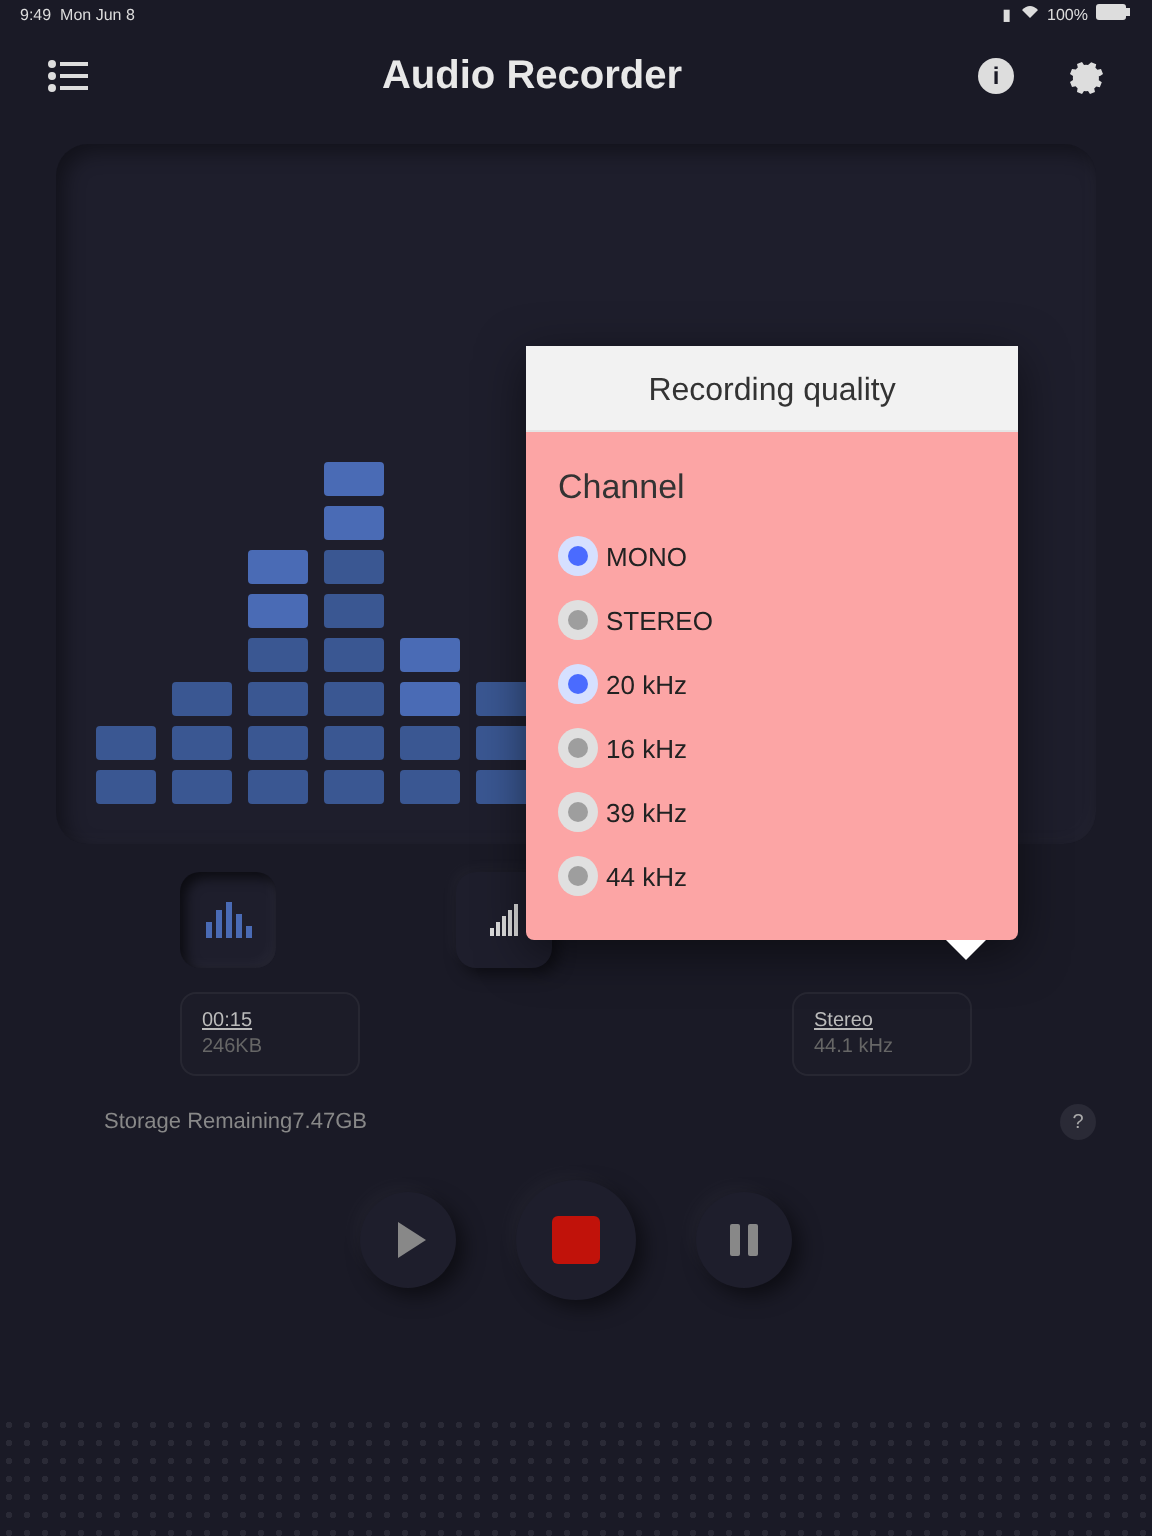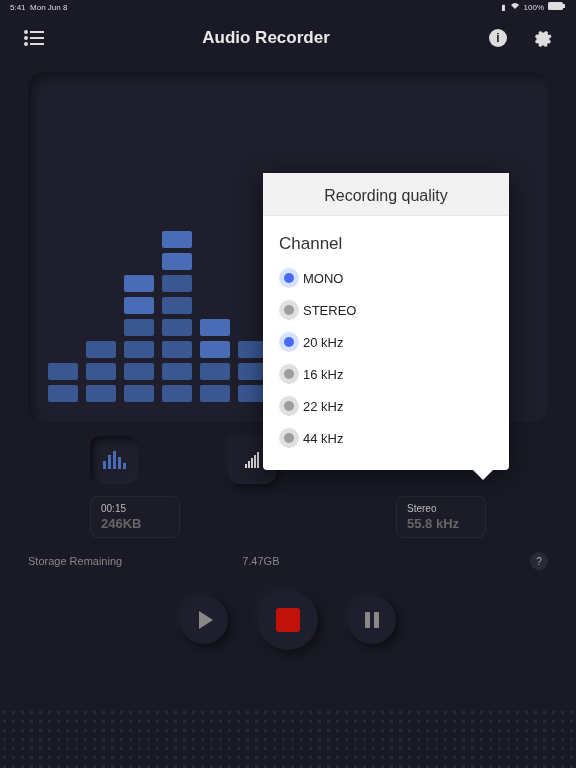--- a/index.html
+++ b/index.html
@@ -13,21 +13,21 @@
 }
 .status-bar {
   display: flex; justify-content: space-between; align-items: center;
   padding: 2px 10px; height: 14px; font-size: 8px; color: #ddd;
 }
 .status-right { display: flex; gap: 4px; align-items: center; }
 .header {
   display: flex; align-items: center; justify-content: space-between;
   padding: 10px 22px; height: 48px;
 }
-.header-title { font-size: 17px; font-weight: 700; color: #e8e8e8; flex: 1; text-align: center; }
+.header-title { font-size: 20px; font-weight: 700; color: #e8e8e8; flex: 1; text-align: center; }
 .icon-btn { width: 24px; height: 24px; display: flex; align-items: center; justify-content: center; color: #ddd; cursor: pointer; }
 .header-right { display: flex; gap: 20px; }
 .viz-panel {
   margin: 10px 28px 0; height: 350px;
   background: #1e1e2c;
   border-radius: 16px;
   box-shadow: inset 4px 4px 10px rgba(0,0,0,0.4), inset -4px -4px 10px rgba(255,255,255,0.02);
   position: relative; overflow: hidden;
   display: flex; align-items: flex-end; padding: 20px;
 }
@@ -57,28 +57,28 @@
   padding: 12px 90px 0;
 }
 .info-card {
   width: 90px; height: 42px;
   background: #1c1c28;
   border-radius: 8px;
   border: 1px solid rgba(255,255,255,0.05);
   padding: 6px 10px;
   display: flex; flex-direction: column; justify-content: center;
 }
-.info-card .line1 { font-size: 10px; color: #bbb; }
-.info-card .line2 { font-size: 13px; color: #666; margin-top: 2px; font-weight: bold; }
+.info-card .line1 { font-size: 10px; color: #bbb; text-decoration: underline; }
+.info-card .line2 { font-size: 10px; color: #666; margin-top: 2px; }
 .storage-row {
   display: flex; align-items: center; padding: 14px 28px 0;
   font-size: 11px; color: #888;
 }
-.storage-row .label { flex: 0 0 auto; }
-.storage-row .value { margin-left: 120px; }
+.storage-row .label { flex: 0 0 auto; margin-left: 24px; }
+.storage-row .value { }
 .storage-row .help {
   margin-left: auto; width: 18px; height: 18px;
   border-radius: 50%; background: #2a2a36;
   display: flex; align-items: center; justify-content: center;
   font-size: 10px; color: #aaa; cursor: pointer;
 }
 .controls {
   display: flex; justify-content: center; gap: 30px;
   padding: 20px 0 0; align-items: center;
 }
@@ -98,21 +98,21 @@
 .bottom-dots {
   position: absolute; bottom: 0; left: 0; right: 0; height: 60px;
   background-image: radial-gradient(circle, #2a2a36 1.5px, transparent 1.5px);
   background-size: 9px 9px;
   background-position: 0 0;
 }
 .popup {
   position: absolute;
   left: 263px; top: 173px;
   width: 246px;
-  background: #ffffff;
+  background: #fca5a5;
   border-radius: 4px;
   box-shadow: 0 6px 24px rgba(0,0,0,0.5);
   color: #222;
   overflow: visible;
   z-index: 10;
 }
 .popup::after {
   content: ""; position: absolute; bottom: -10px; right: 16px;
   width: 0; height: 0;
   border-left: 10px solid transparent;
@@ -139,21 +139,21 @@
 }
 .radio-row.selected .radio-outer { background: #d6e0ff; }
 .radio-row.selected .radio-inner { background: #4a6bff; }
 .radio-label { color: #222; font-size: 13px; }
 </style>
 </head>
 <body>
 
 <div class="status-bar">
   <div>
-    <span>5:41</span>&nbsp;&nbsp;<span>Mon Jun 8</span>
+    <span>9:49</span>&nbsp;&nbsp;<span>Mon Jun 8</span>
   </div>
   <div class="status-right">
     <span>▮</span>
     <span>
       <svg width="10" height="8" viewBox="0 0 10 8">
           <path d="M5 7 L1 3 Q5 -1 9 3 Z" fill="#ddd"></path>
         </svg>
     </span>
     <span>100%</span>
     <span>
@@ -264,21 +264,21 @@
   </div>
 </div>
 
 <div class="info-row">
   <div class="info-card">
     <div class="line1">00:15</div>
     <div class="line2">246KB</div>
   </div>
   <div class="info-card">
     <div class="line1">Stereo</div>
-    <div class="line2">55.8 kHz</div>
+    <div class="line2">44.1 kHz</div>
   </div>
 </div>
 
 <div class="storage-row">
   <span class="label">Storage Remaining</span>
   <span class="value">7.47GB</span>
   <span class="help">?</span>
 </div>
 
 <div class="controls">
@@ -326,21 +326,21 @@
         <div class="radio-row">
           <div class="radio-outer">
             <div class="radio-inner"></div>
           </div>
           <div class="radio-label">16 kHz</div>
         </div>
         <div class="radio-row">
           <div class="radio-outer">
             <div class="radio-inner"></div>
           </div>
-          <div class="radio-label">22 kHz</div>
+          <div class="radio-label">39 kHz</div>
         </div>
         <div class="radio-row">
           <div class="radio-outer">
             <div class="radio-inner"></div>
           </div>
           <div class="radio-label">44 kHz</div>
         </div>
       </div>
   </div>
 </div>

